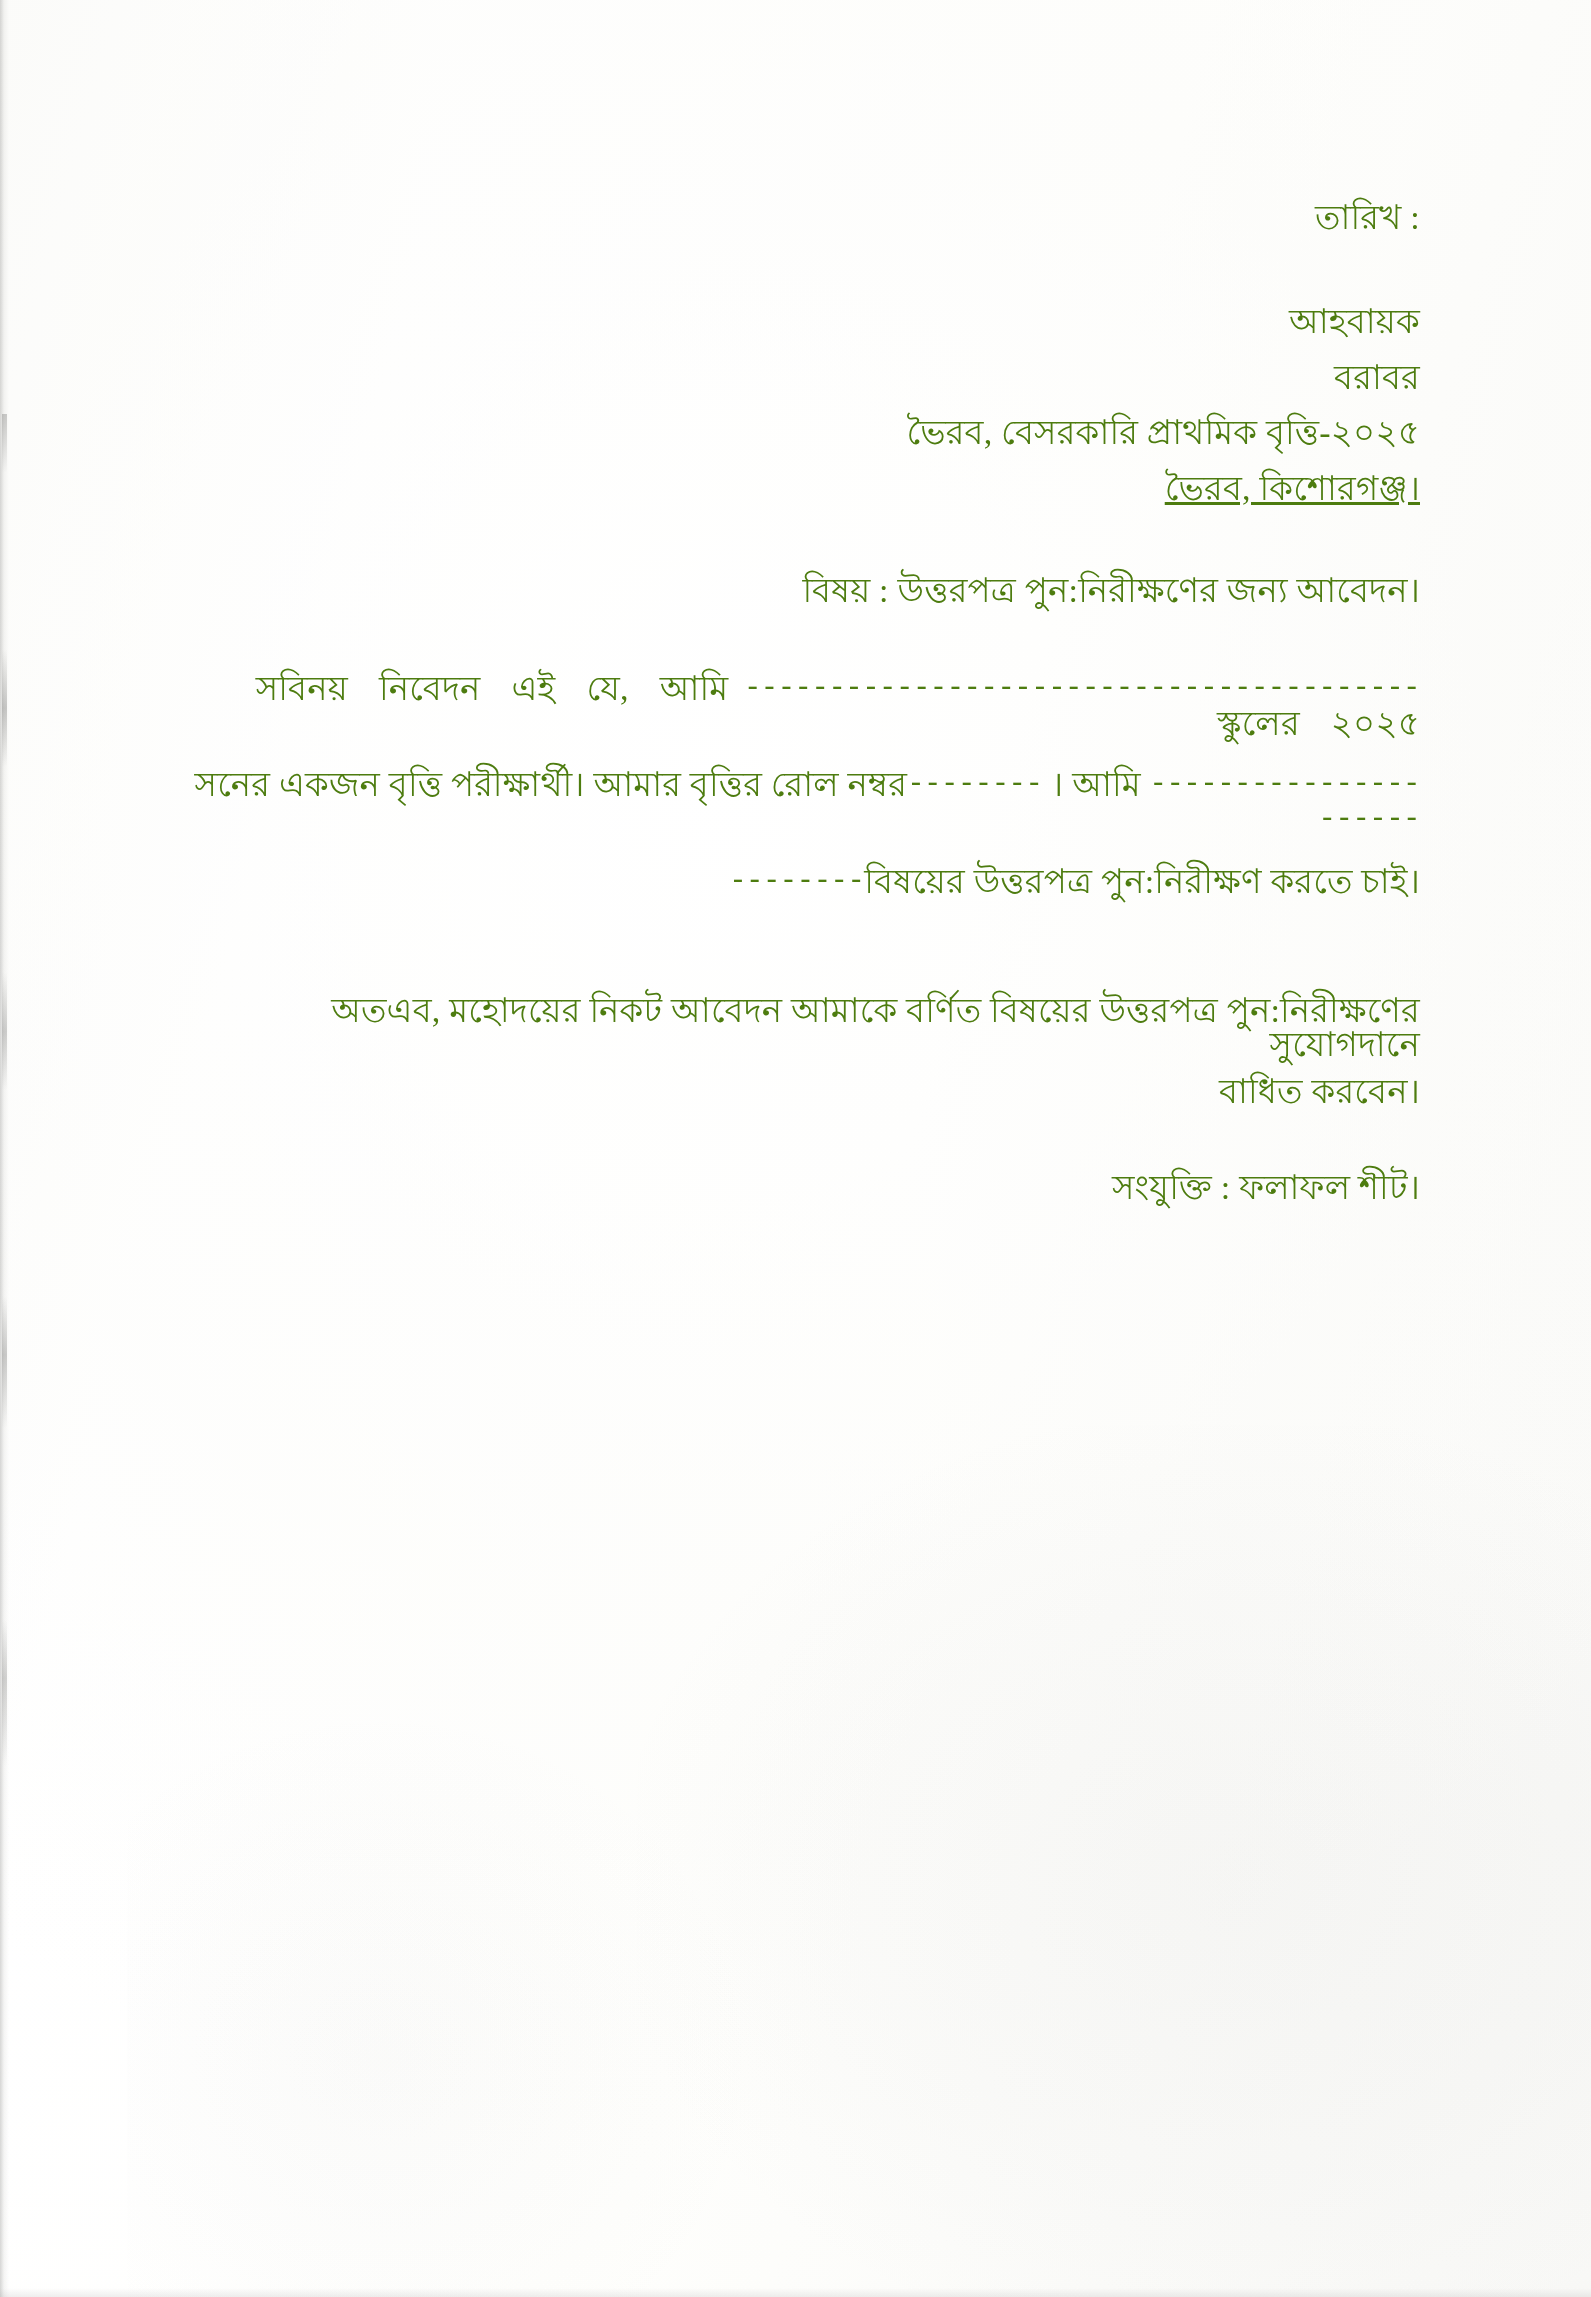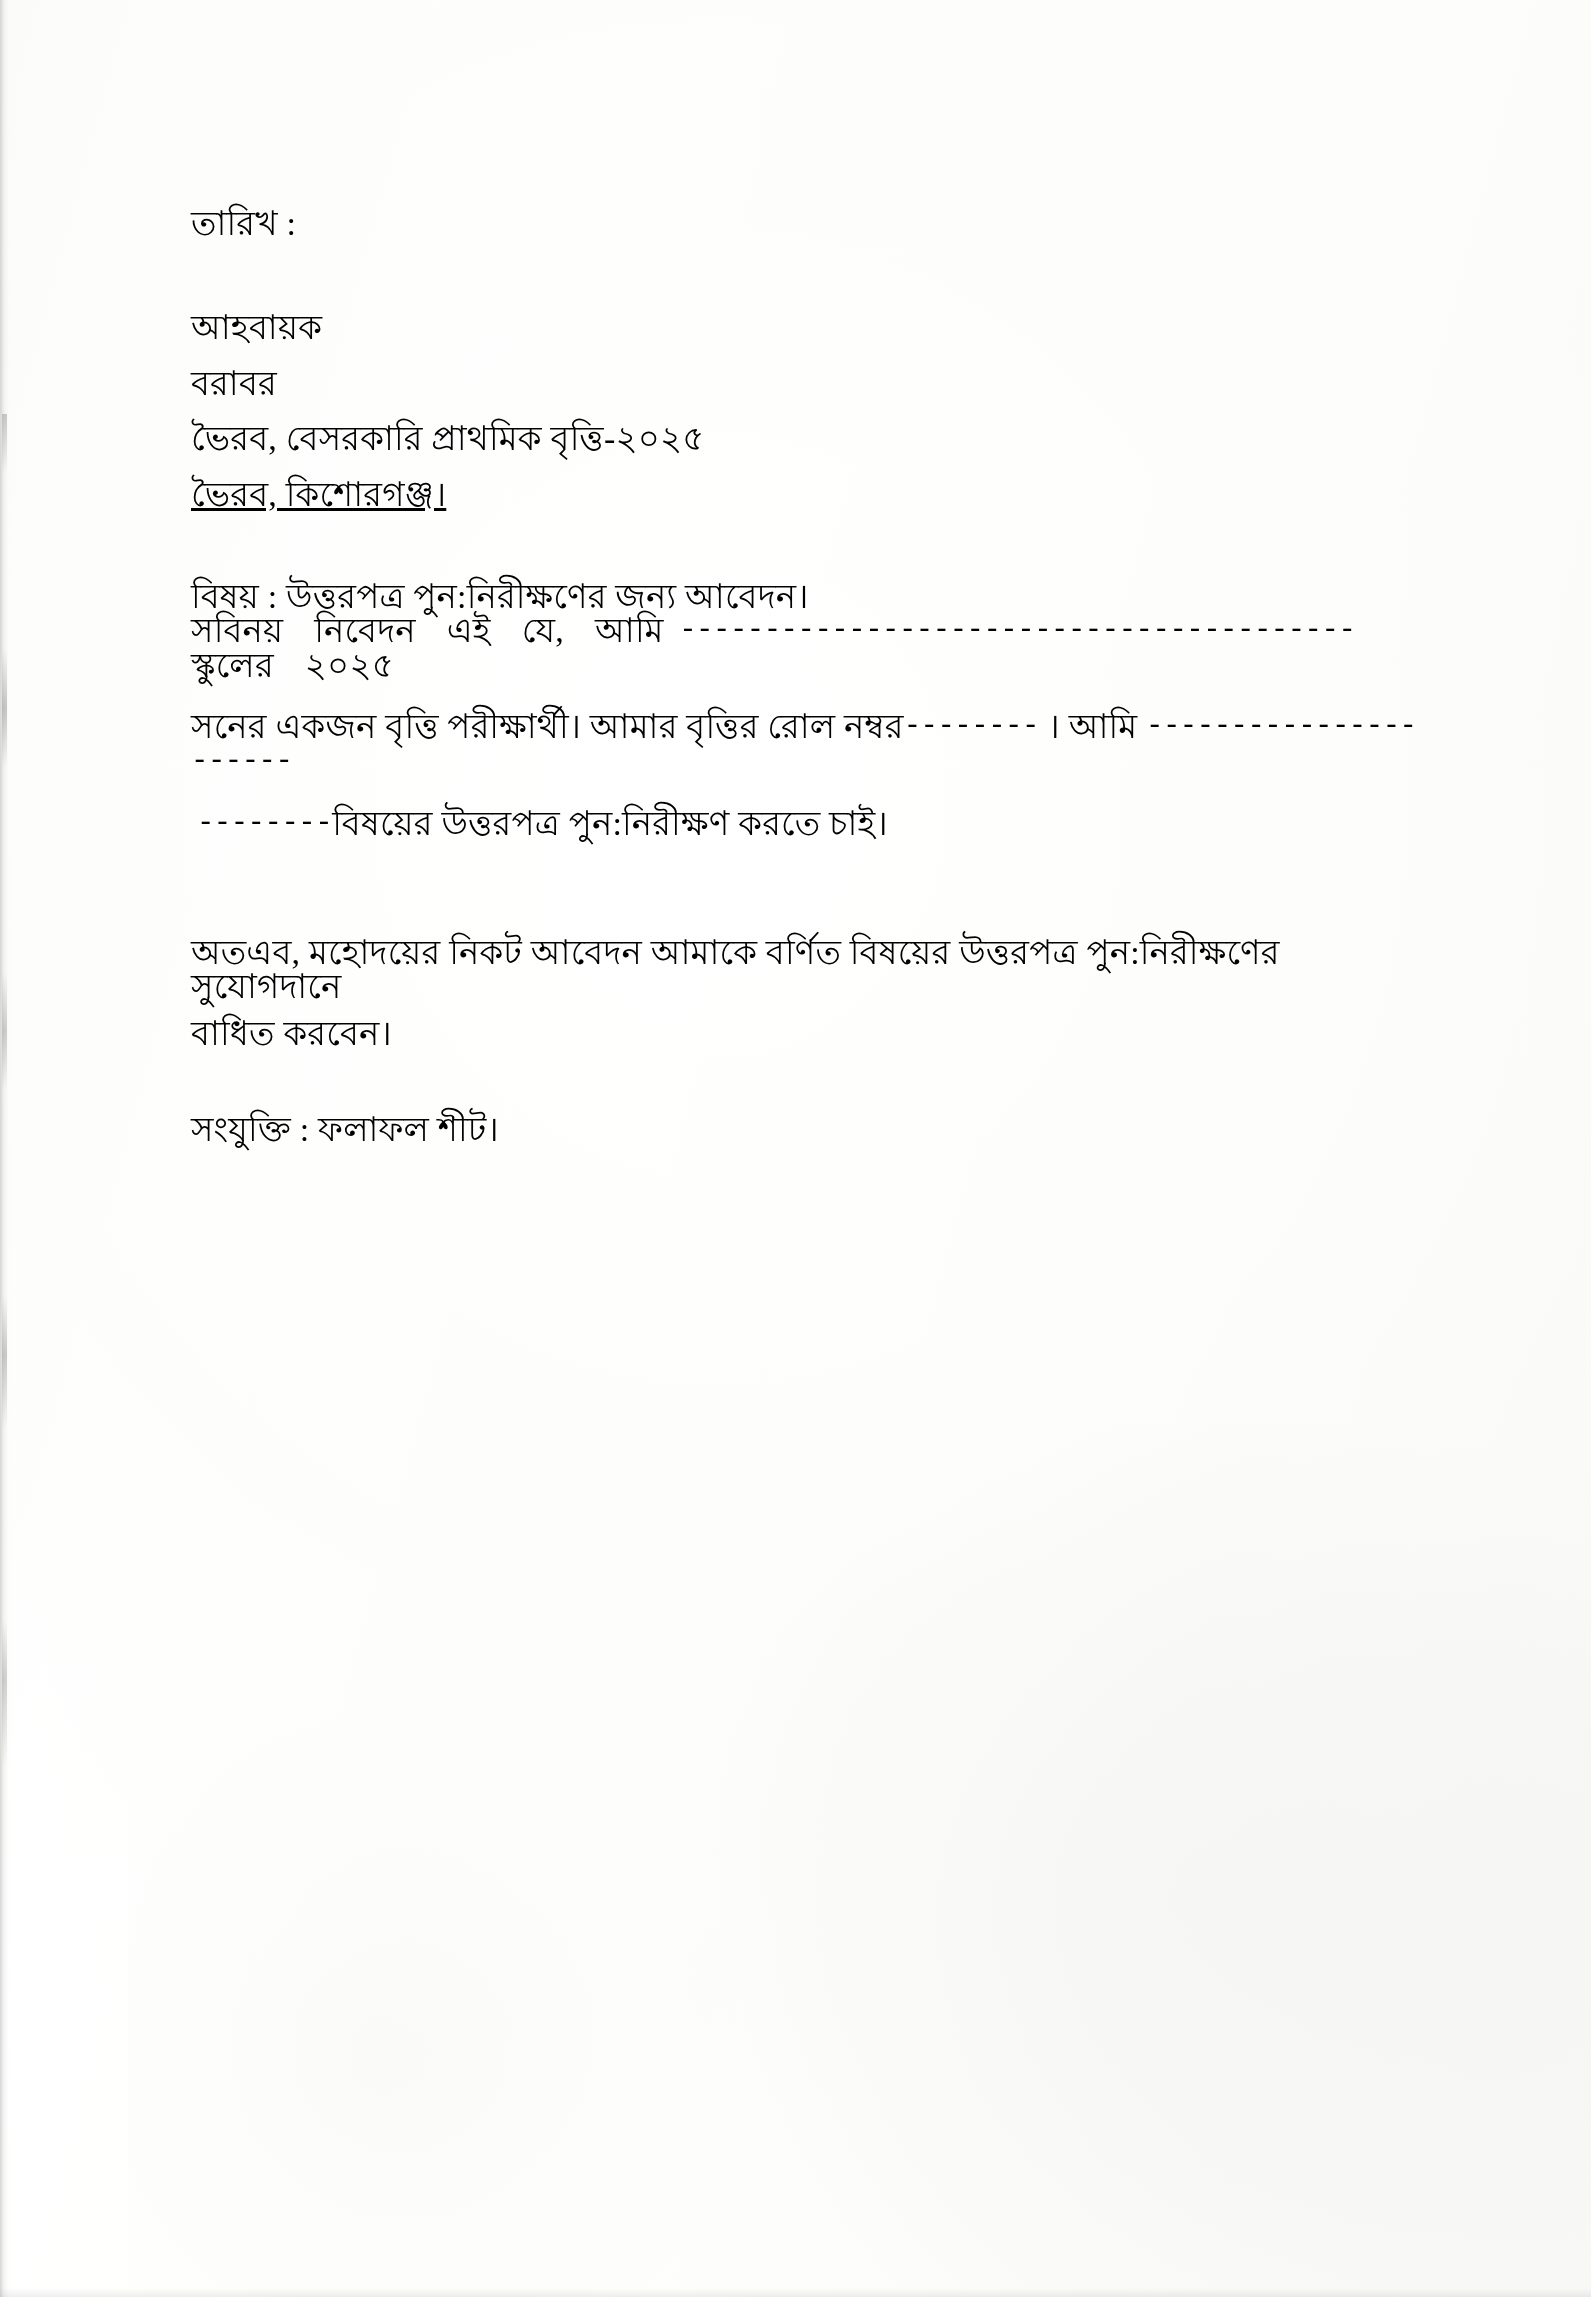--- a/index.html
+++ b/index.html
@@ -86,41 +86,42 @@
     width: 100%;
     height: 9.8px;
     background: linear-gradient(0deg, rgba(140,140,138,0.16) 0%, rgba(255,255,255,0) 100%);
     pointer-events: none;
   }
 
   
   .letter-body {
     position: absolute;
     left: 191px;
-    top: 207px;
+    top: 201px;
     width: 1229px;
-    color: #000000;
+    color: #4d7c0f;
     font-size: 34px;
     line-height: 1.0;
+    text-align: right;
     -webkit-font-smoothing: antialiased;
   }
 
   .ln {
     font-family: "Liberation Serif", "DejaVu Serif", serif;
     white-space: pre-wrap;
     letter-spacing: 0.2px;
   }
 
   
   .blk-date      { margin-bottom: 70px; }
   .blk-address   { margin-bottom: 0; }
   .blk-address .ln { margin-bottom: 21.5px; }
   .blk-address .ln:last-child { margin-bottom: 0; text-decoration: underline; }
 
-  .blk-subject   { margin-top: 68px; }
+  .blk-subject   { margin-top: 68px; margin-bottom: 64px; }
   .blk-salute    { margin-bottom: 23.4px; }
 
   .blk-main .ln  { margin-bottom: 27px; }
   .blk-main      { margin-bottom: 94px; }
 
   .blk-request   { margin-bottom: 62px; }
   .blk-request .ln { margin-bottom: 13.7px; }
 
   .blk-signoff   { margin-bottom: 146px; }
   .blk-attach    { margin-bottom: 0; }

